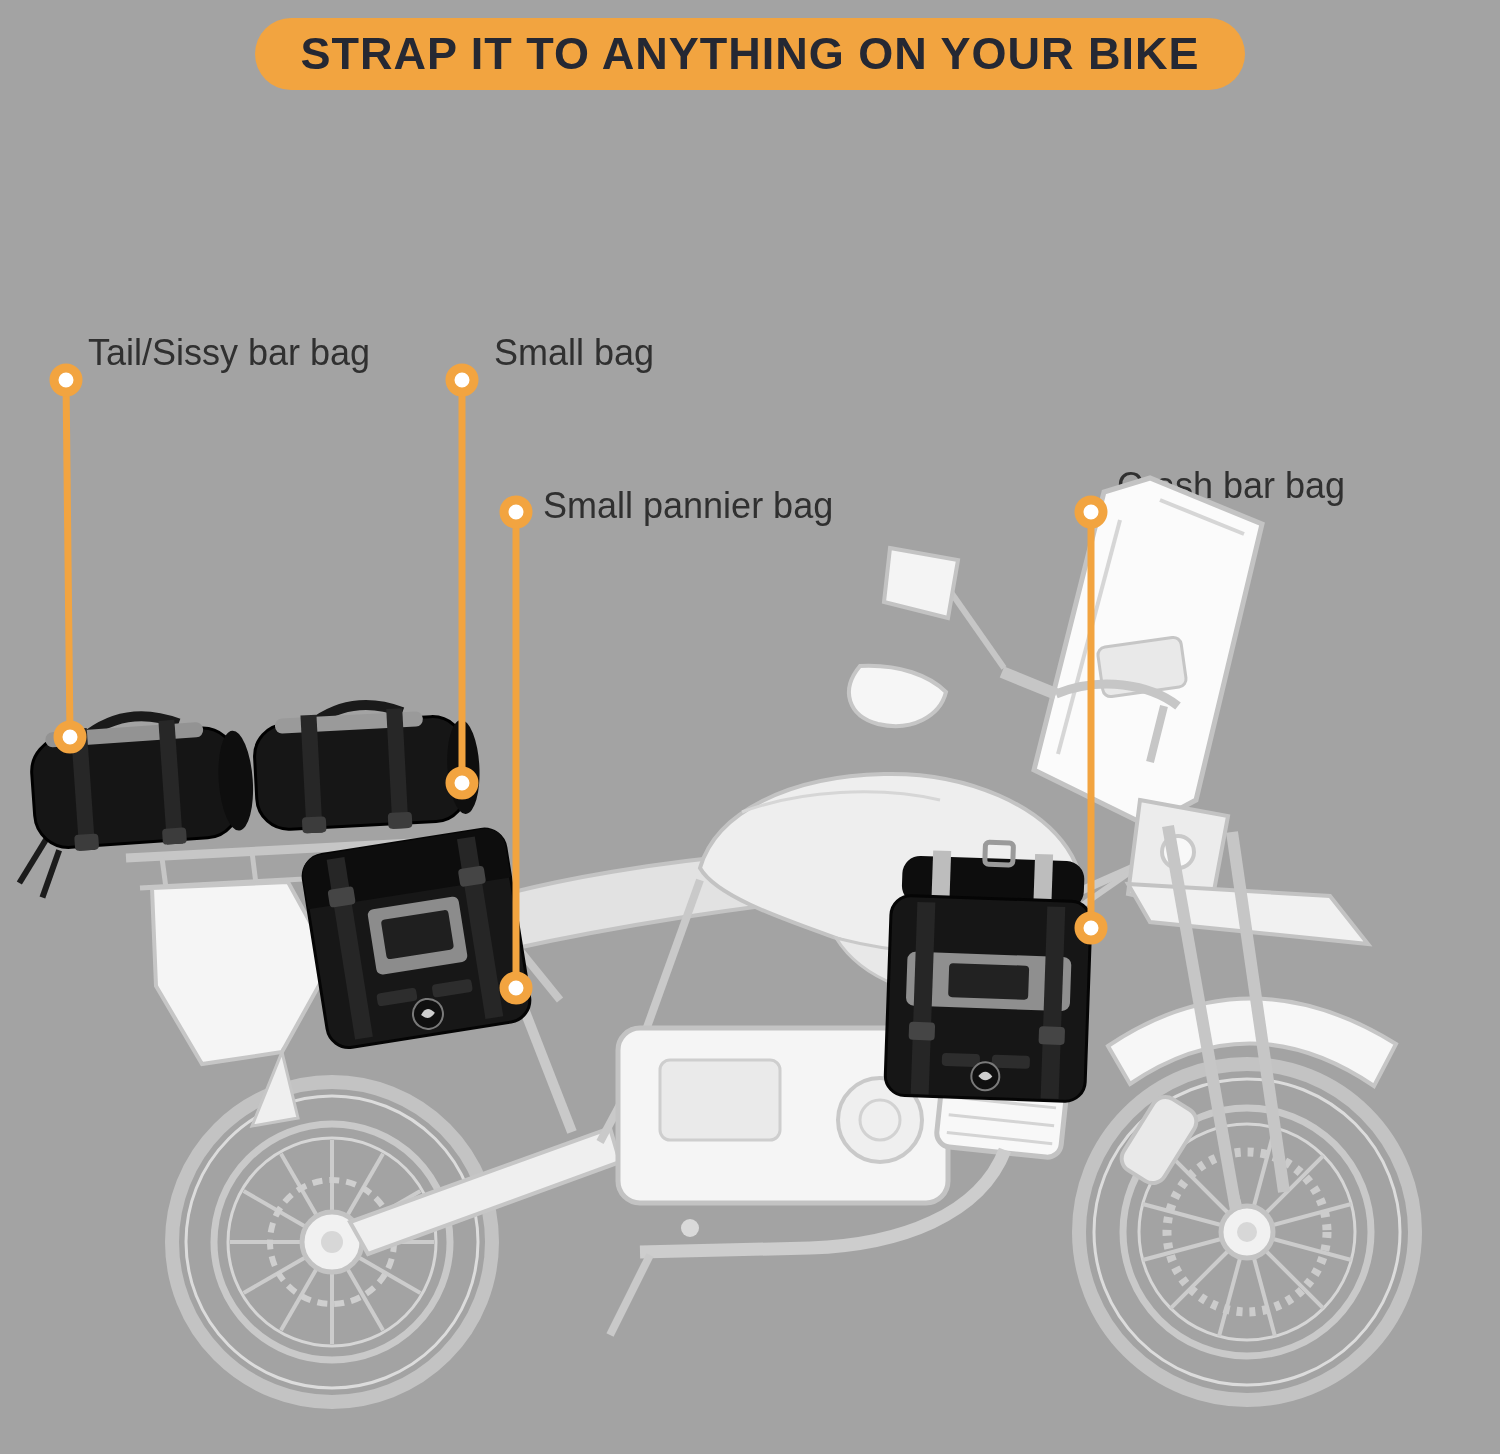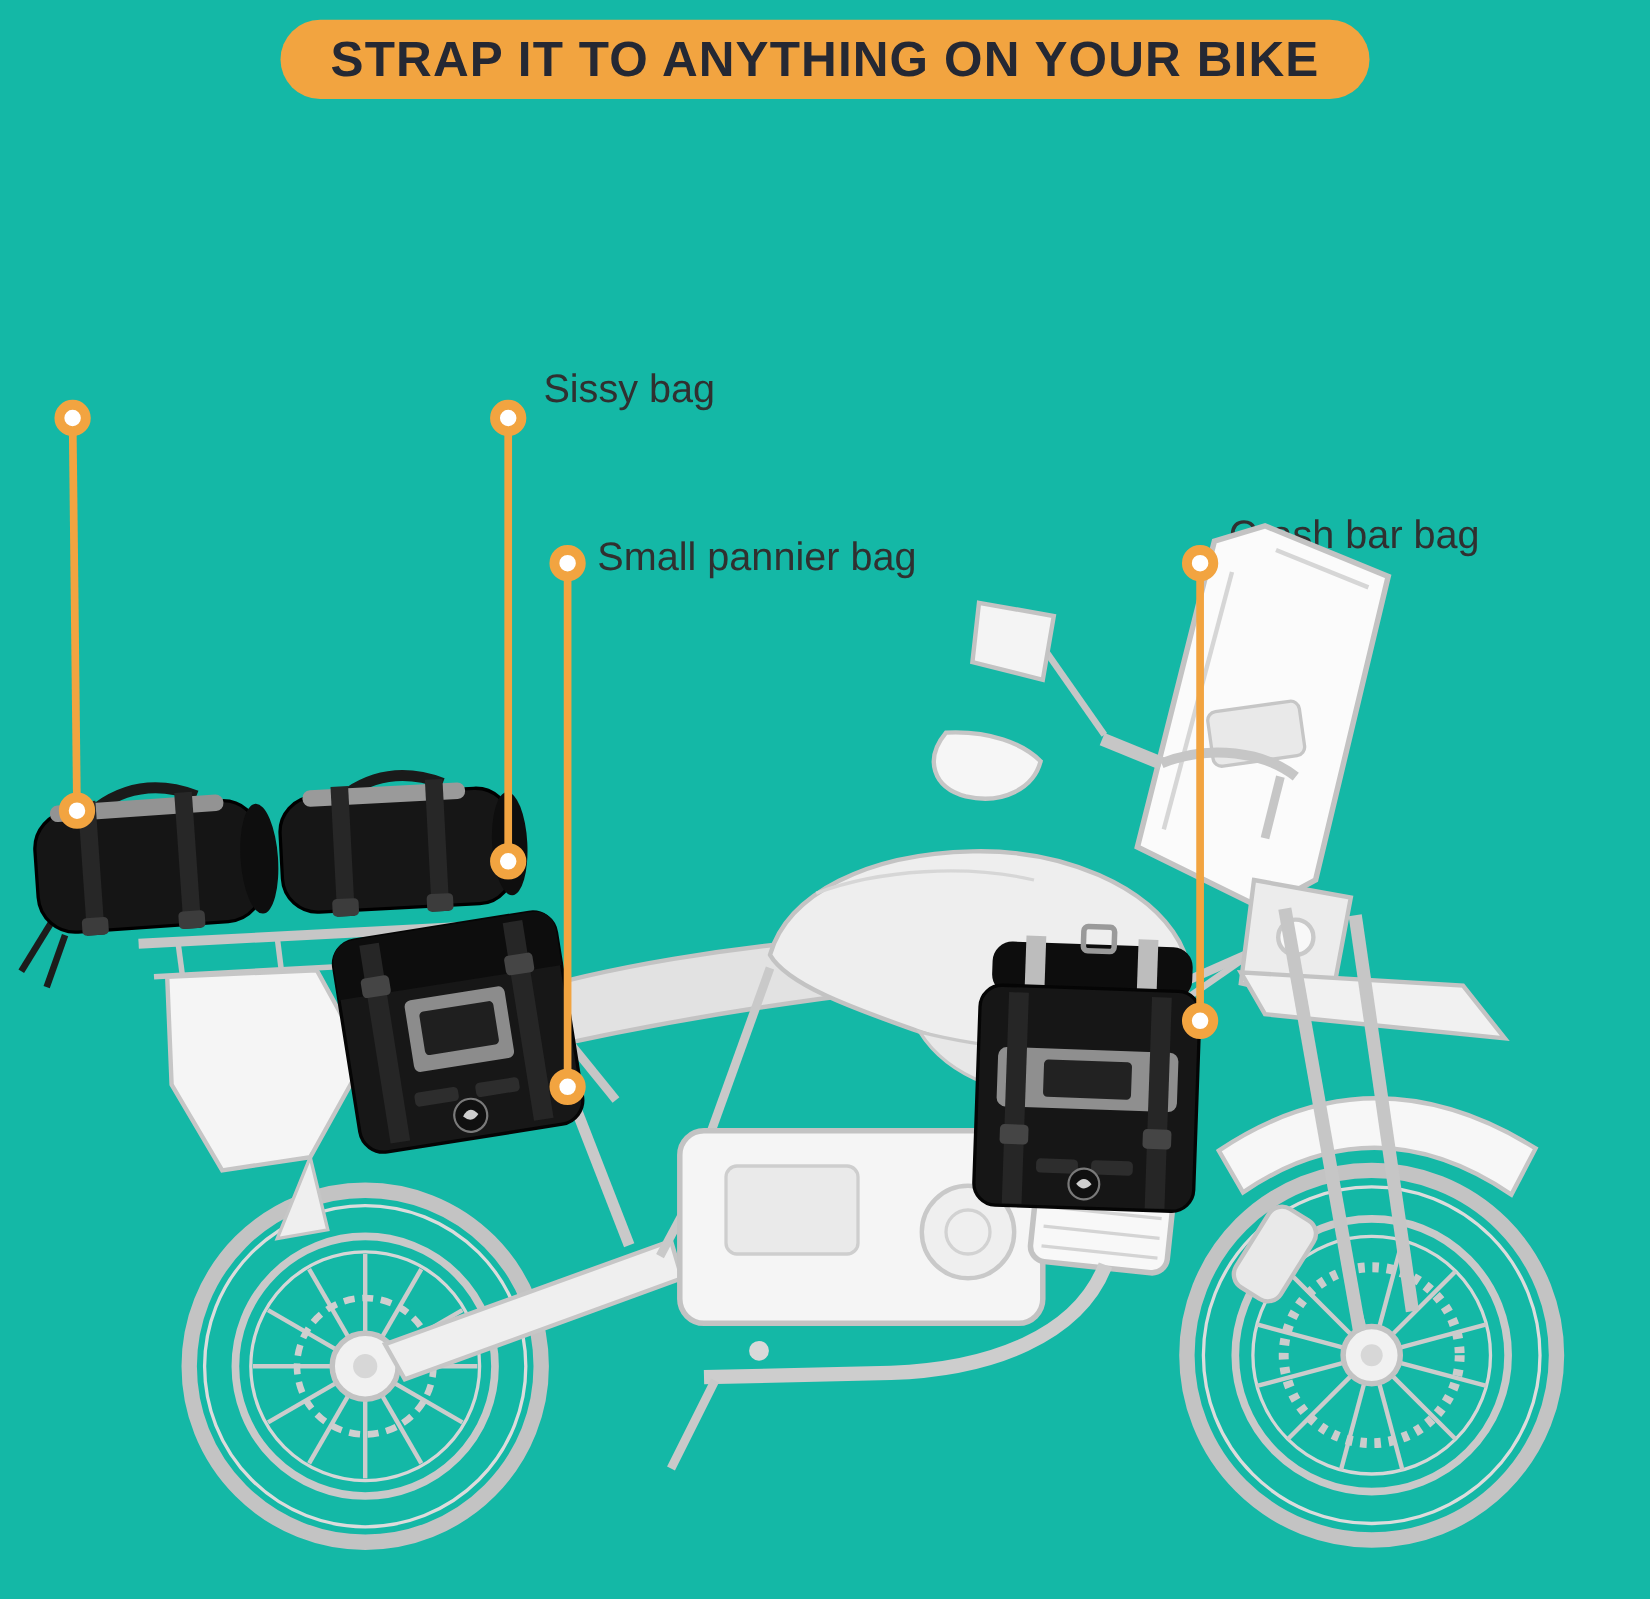--- a/index.html
+++ b/index.html
@@ -1,19 +1,19 @@
 <!DOCTYPE html>
 <html><head>
 <meta charset="utf-8">
 <style>
   html,body{margin:0;padding:0;background:#ffffff;}
   .canvas{
     position:relative;
     width:1500px;height:1454px;
-    background:#14b8a6;
+    background:#a3a3a3;
     font-family:"Liberation Sans", sans-serif;
     overflow:hidden;
   }
   .banner{
     position:absolute;left:50%;top:18px;transform:translateX(-50%);
     width:990px;height:72px;border-radius:38px;
     background:#F2A440;
     display:flex;align-items:center;justify-content:center;
   }
   .banner span{
@@ -32,21 +32,22 @@
 </style>
 </head>
 <body>
 
 <div class="canvas">
 
   <div class="banner">
     <span>STRAP IT TO ANYTHING ON YOUR BIKE</span>
   </div>
 
-  <div class="callout-label lbl-2">Sissy bag</div>
+  <div class="callout-label lbl-1">Tail/Sissy bar bag</div>
+  <div class="callout-label lbl-2">Small bag</div>
   <div class="callout-label lbl-3">Small pannier bag</div>
   <div class="callout-label lbl-4">Crash bar bag</div>
 
   <svg class="scene" width="1500" height="1454" viewBox="0 0 1500 1454">
 
     <g>
 
       <g>
         <circle cx="332" cy="1242" r="160" fill="none" stroke="#c3c3c3" stroke-width="14"></circle>
         <circle cx="332" cy="1242" r="146" fill="none" stroke="#dcdcdc" stroke-width="3"></circle>

